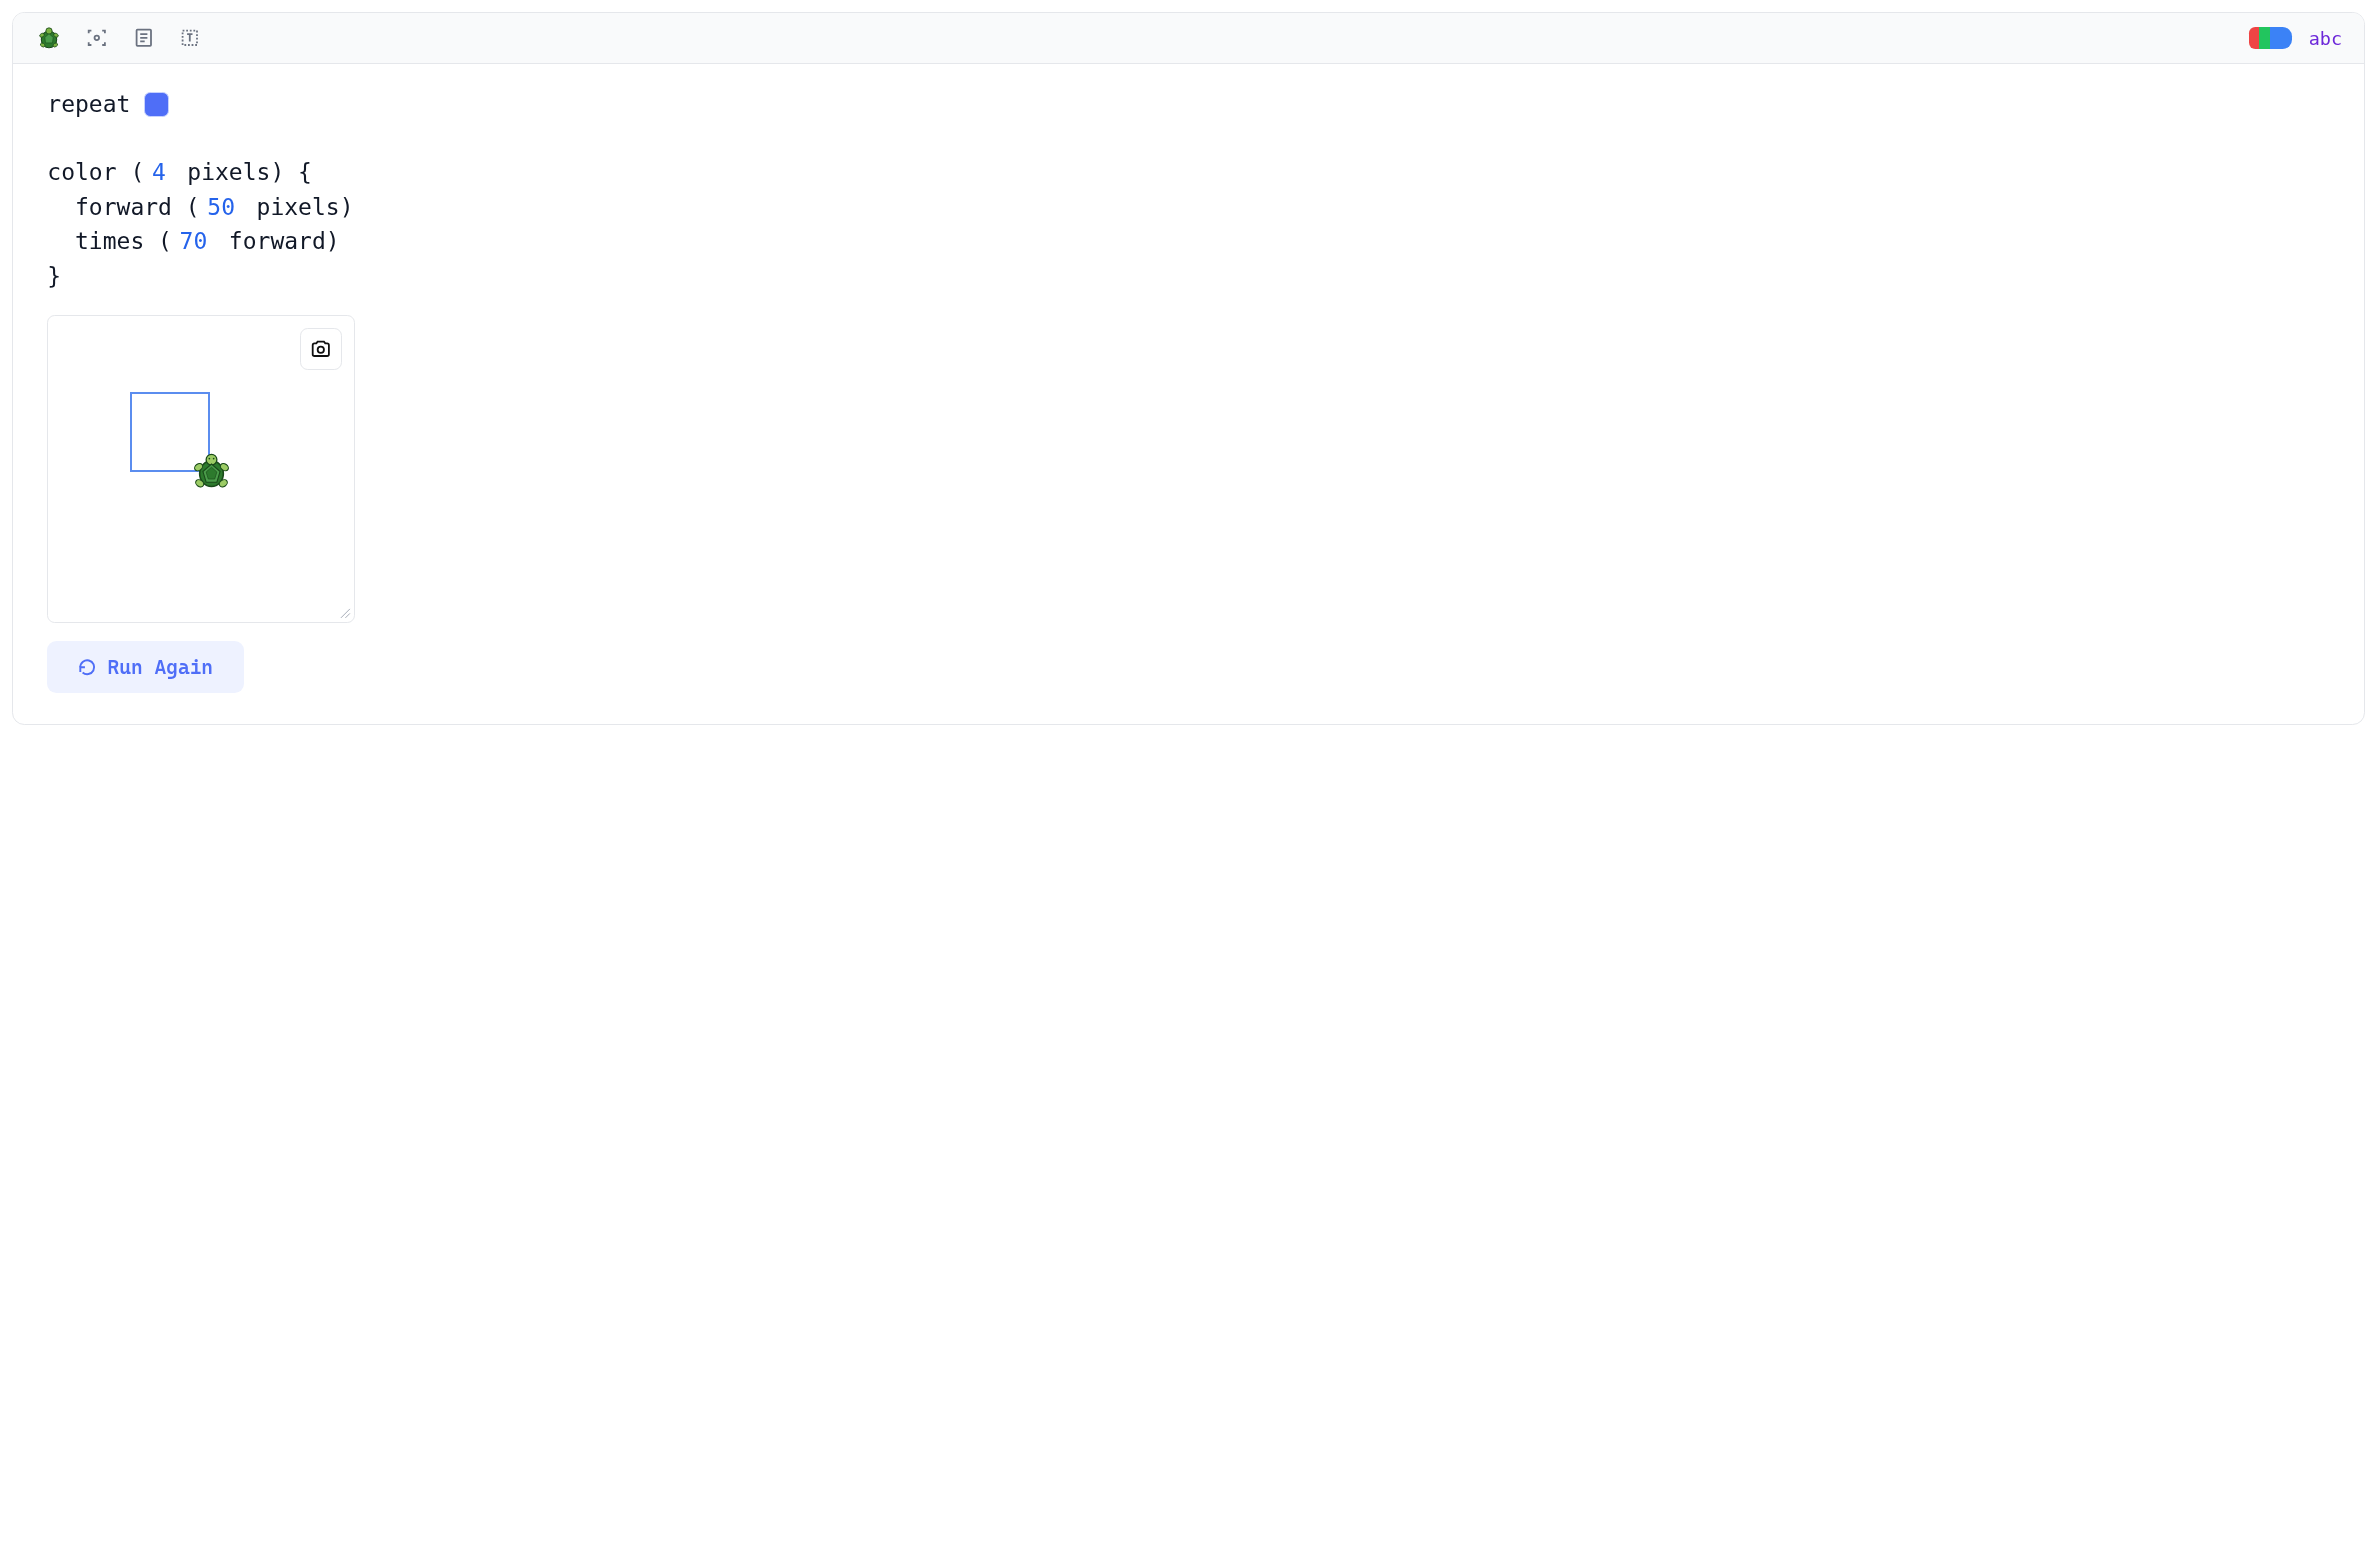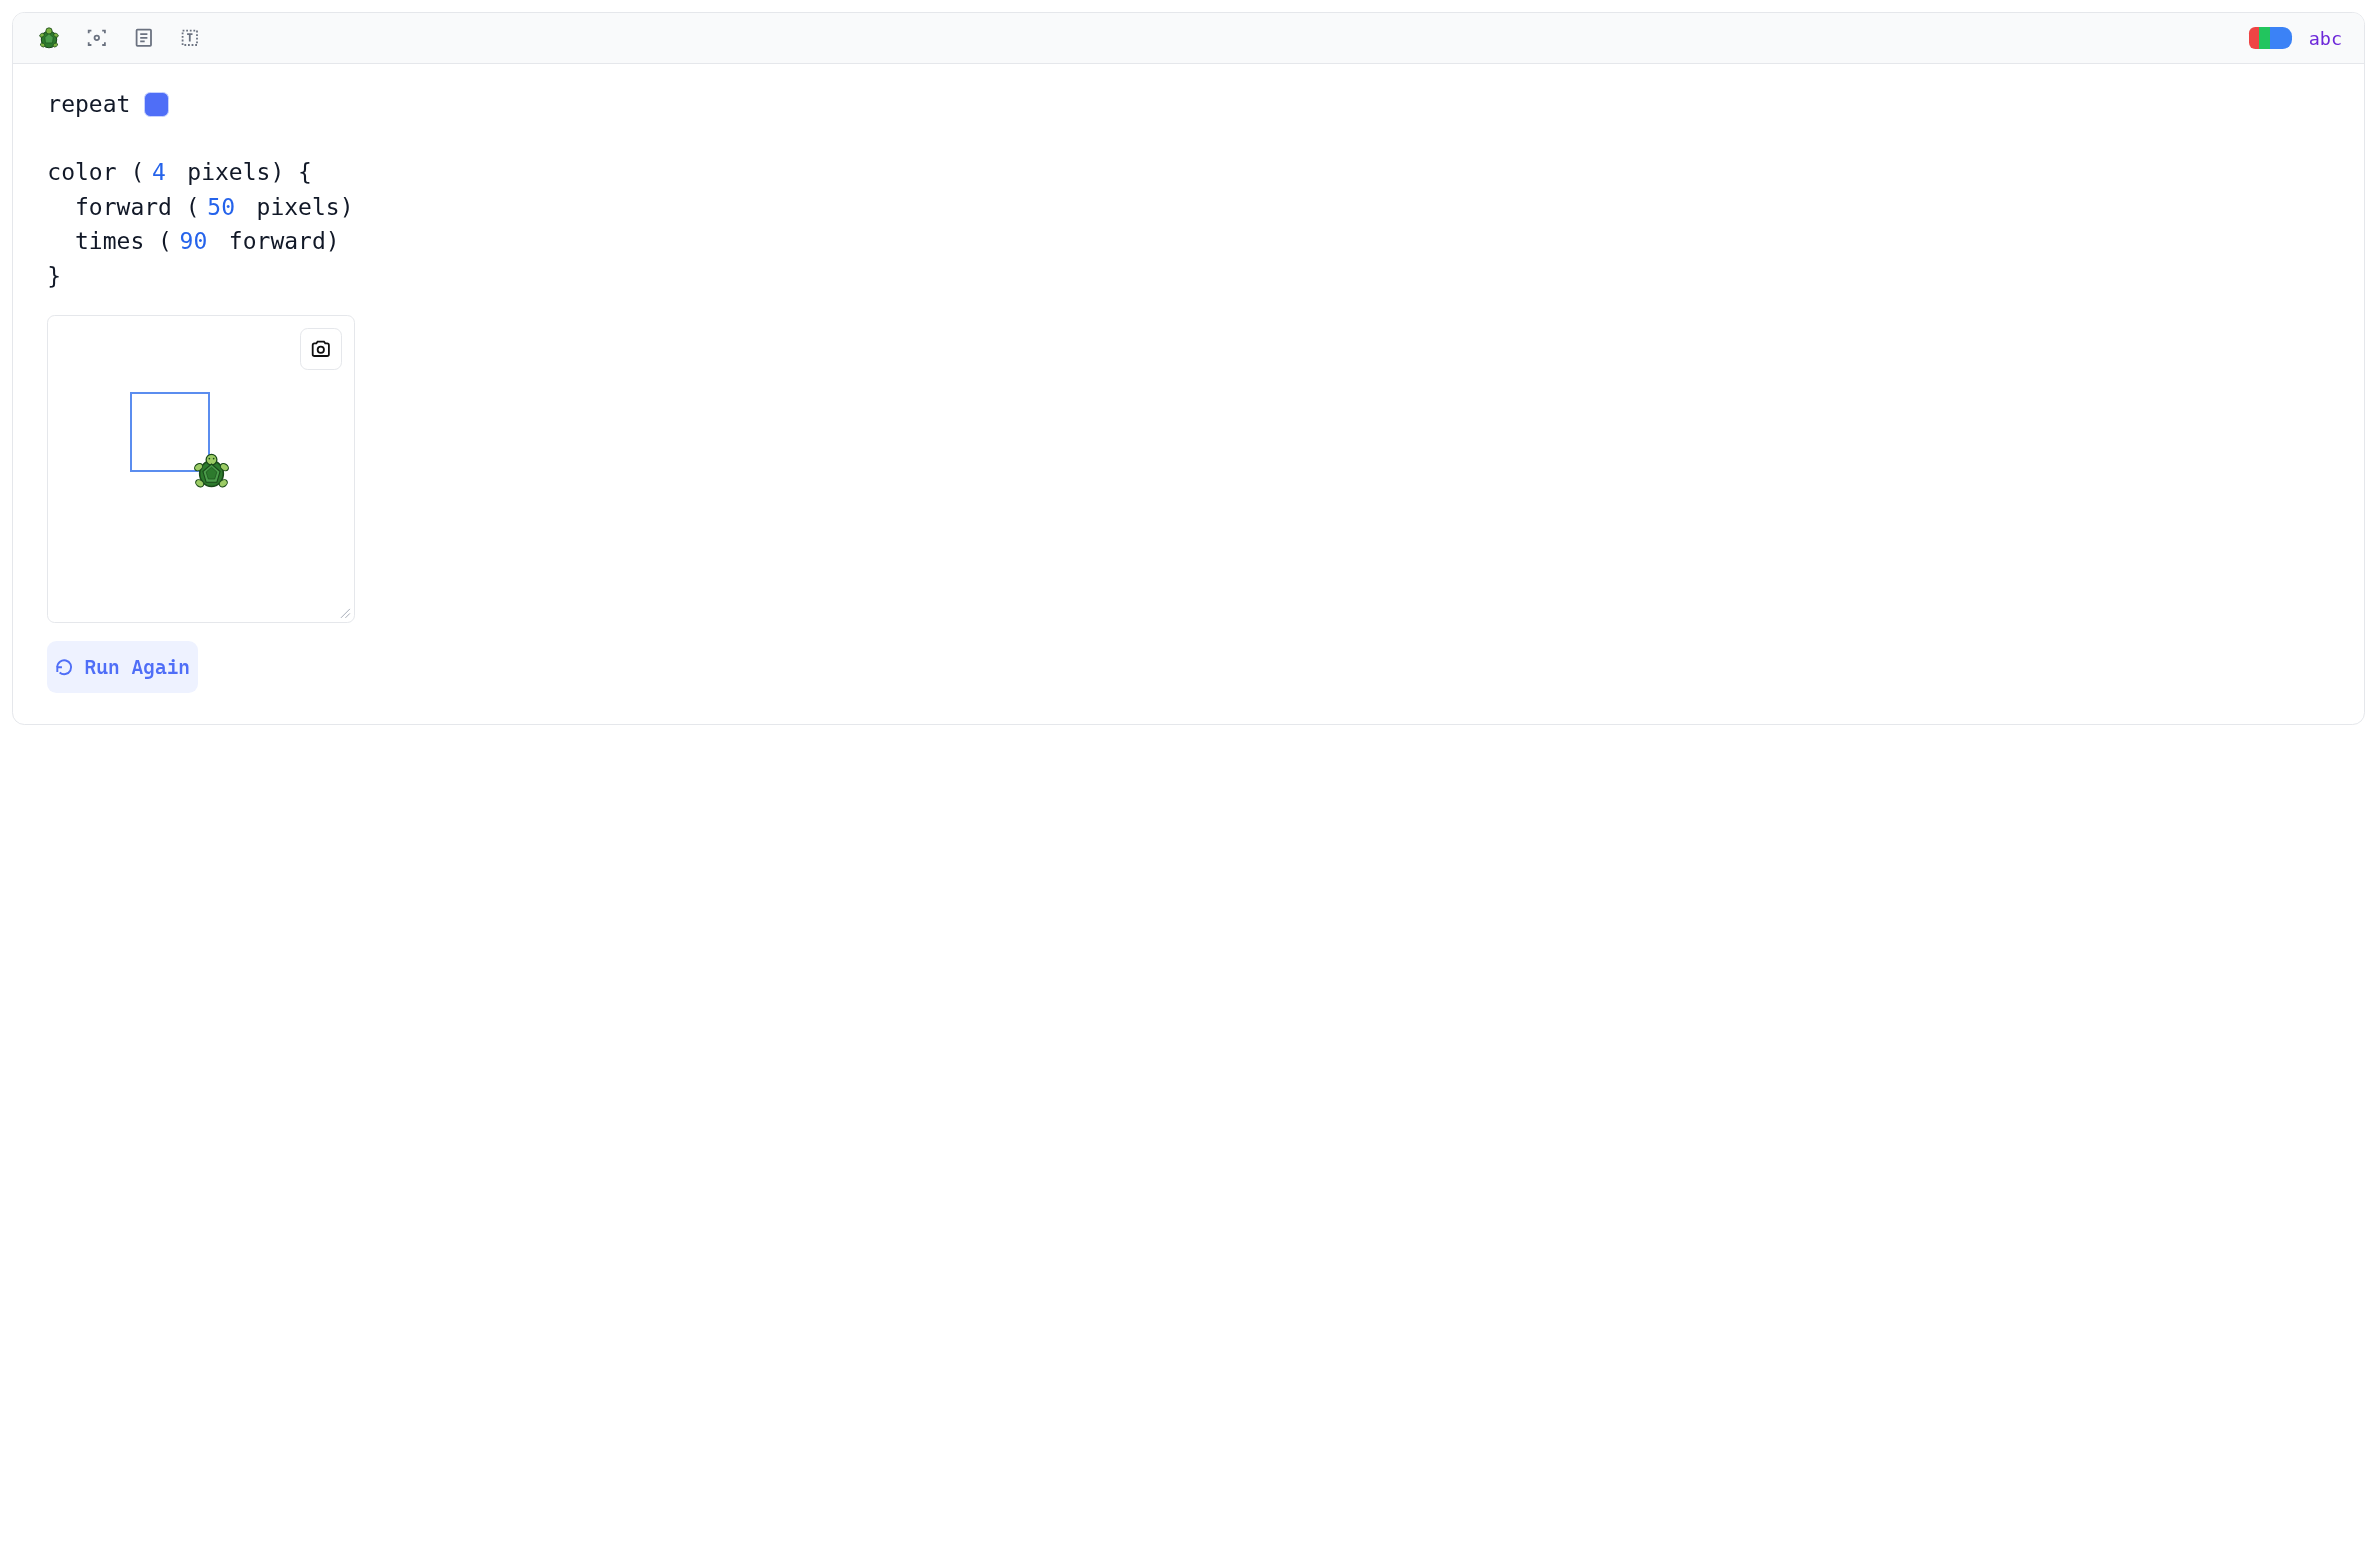--- a/index.html
+++ b/index.html
@@ -156,21 +156,21 @@
       bottom: 3.1px;
       width: 10.8px;
       height: 10.8px;
       color: #9ca3af;
     }
     
     .run-btn {
       display: inline-flex;
       align-items: center;
       gap: 10.8px;
-      padding: 14px 8px;
+      padding: 14px 31px;
       background: #eef2ff;
       color: #4f6ef7;
       border: none;
       border-radius: 9.3px;
       font-size: 20px;
       font-weight: 600;
       font-family: inherit;
       cursor: pointer;
     }
     
@@ -230,21 +230,21 @@
   <div class="content">
     
     <div class="code-block">
       <div class="code-line">
         <span class="kw">repeat</span>
         <span class="color-swatch"></span>
       </div>
       <div class="spacer"></div>
       <div class="code-line"><span class="kw">color (</span><span class="num">4</span><span class="kw"> pixels) {</span></div>
       <div class="code-line"><span class="kw">  forward (</span><span class="num">50</span><span class="kw"> pixels)</span></div>
-      <div class="code-line"><span class="kw">  times (</span><span class="num">90</span><span class="kw"> forward)</span></div>
+      <div class="code-line"><span class="kw">  times (</span><span class="num">70</span><span class="kw"> forward)</span></div>
       <div class="code-line"><span class="kw">}</span></div>
     </div>
     
     <div class="canvas-frame">
       <button class="camera-btn">
         <svg width="21.6" height="21.6" viewBox="0 0 24 24" fill="none" stroke="#111" stroke-width="2">
           <path d="M3 8a2 2 0 0 1 2-2h2l1.5-2h7L17 6h2a2 2 0 0 1 2 2v10a2 2 0 0 1-2 2H5a2 2 0 0 1-2-2V8z"></path>
           <circle cx="12" cy="13" r="3.5"></circle>
         </svg>
       </button>

